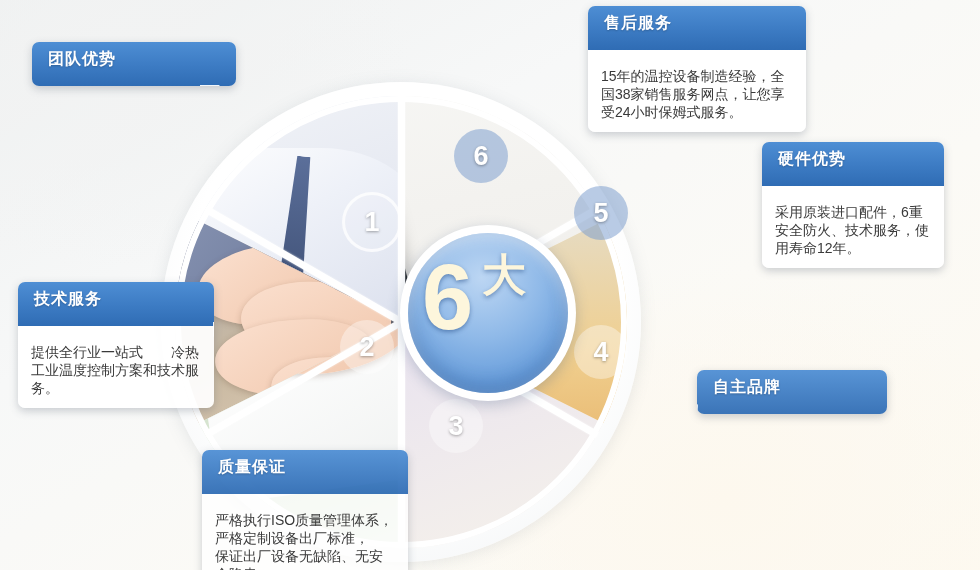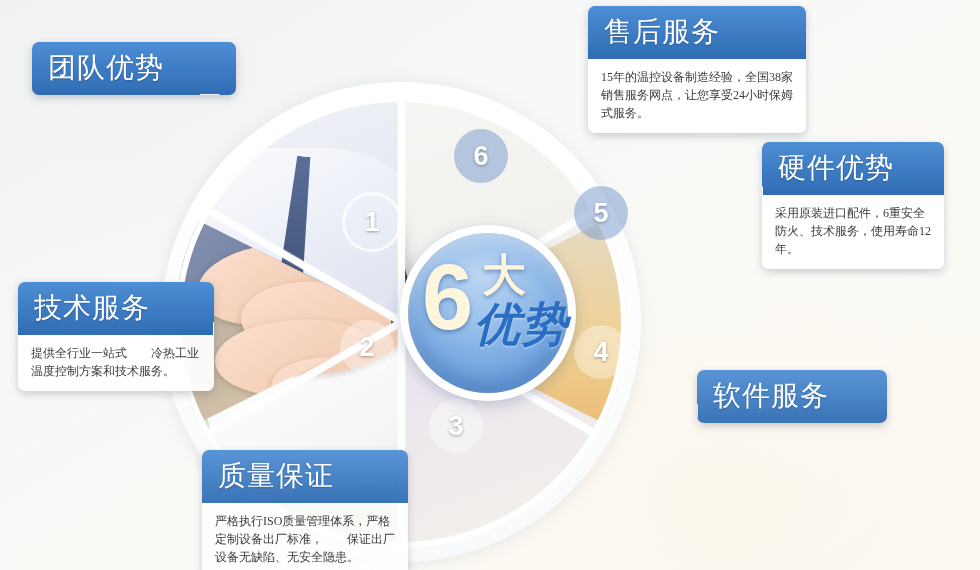--- a/index.html
+++ b/index.html
@@ -130,26 +130,26 @@
     font-family:"DejaVu Sans",sans-serif;}
   .cys{position:absolute;left:66px;top:68px;font-size:46px;line-height:46px;font-weight:bold;
     color:#2a6ec4;font-style:italic;letter-spacing:1px;
     text-shadow:0 1px 2px rgba(255,255,255,.55);
     font-family:"DejaVu Sans",sans-serif;}
 
   
   .card{position:absolute;border-radius:7px;
     box-shadow:0 3px 9px rgba(90,100,115,.30);overflow:hidden;}
   .card .hd{background:linear-gradient(180deg,#4e8ed4 0%,#3d7cc4 52%,#2f6cb4 100%);
-    color:#ffffff;font-size:28px;font-weight:normal;padding:7px 16px 8px;
+    color:#ffffff;font-size:16px;font-weight:bold;padding:7px 16px 16px;
     letter-spacing:1px;text-shadow:0 1px 2px rgba(0,0,0,.22);
     font-family:"DejaVu Sans",sans-serif;}
   .card .bd{background:rgba(255,255,255,.93);color:#3a3a3a;
-    font-size:12px;line-height:18px;padding:9px 13px 11px;
-    font-family:Liberation Serif, serif;}
+    font-size:14px;line-height:18px;padding:17px 13px 11px;
+    font-family:Liberation Sans, sans-serif;}
   .card.translucent .bd{background:rgba(255,255,255,.80);}
   .card.translucent .hd{background:linear-gradient(180deg,rgba(78,142,212,.94),rgba(47,108,180,.94));}
   .tail{position:absolute;width:0;height:0;}
 
   .c-team{left:32px;top:42px;width:204px;}
   .c-team .tail{left:168px;bottom:-17px;border-left:20px solid rgba(255,255,255,.93);
     border-bottom:18px solid transparent;}
   .c-after{left:588px;top:6px;width:218px;}
   .c-after .tail{left:22px;bottom:-17px;border-right:20px solid rgba(255,255,255,.93);
     border-bottom:18px solid transparent;}
@@ -271,21 +271,20 @@
   <div class="num filled" style="left:340px;top:320px;">2</div>
   <div class="num filled" style="left:429px;top:399px;">3</div>
   <div class="num filled" style="left:574px;top:325px;">4</div>
   <div class="num tint" style="left:574px;top:186px;">5</div>
   <div class="num tint" style="left:454px;top:129px;">6</div>
 
   <div class="center">
     <div class="center-in">
       <div class="c6">6</div>
       <div class="cda">大</div>
-      <div class="cys">优势</div>
     </div>
   </div>
 
   <div class="card c-team">
     <div class="hd">团队优势</div>
     <div class="tail"></div>
   </div>
 
   <div class="card c-after">
     <div class="hd">售后服务</div>
@@ -293,21 +292,21 @@
     <div class="tail"></div>
   </div>
 
   <div class="card c-hard">
     <div class="hd">硬件优势</div>
     <div class="bd">采用原装进口配件，6重安全防火、技术服务，使用寿命12年。</div>
     <div class="tail"></div>
   </div>
 
   <div class="card c-soft translucent">
-    <div class="hd">软件服务</div>
+    <div class="hd">自主品牌</div>
     <div class="tail"></div>
   </div>
 
   <div class="card c-tech">
     <div class="hd">技术服务</div>
     <div class="bd">提供全行业一站式　　冷热工业温度控制方案和技术服务。</div>
     <div class="tail"></div>
   </div>
 
   <div class="card c-qual translucent">

